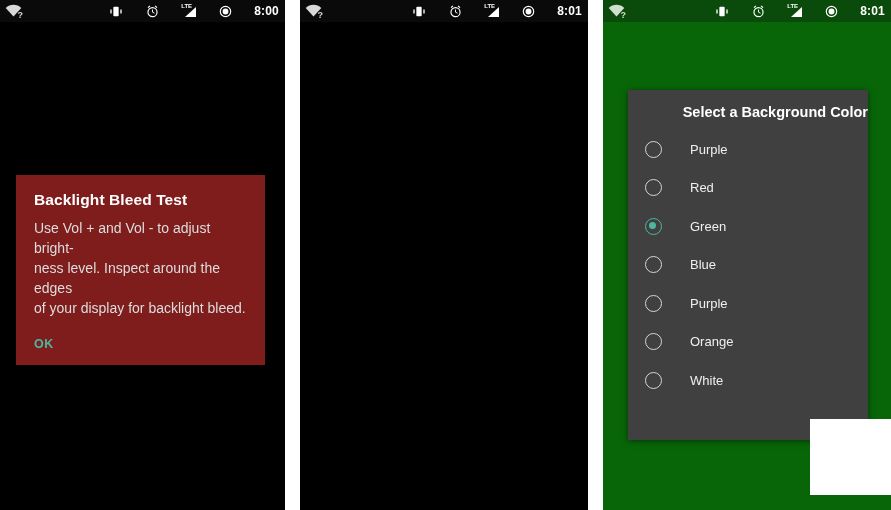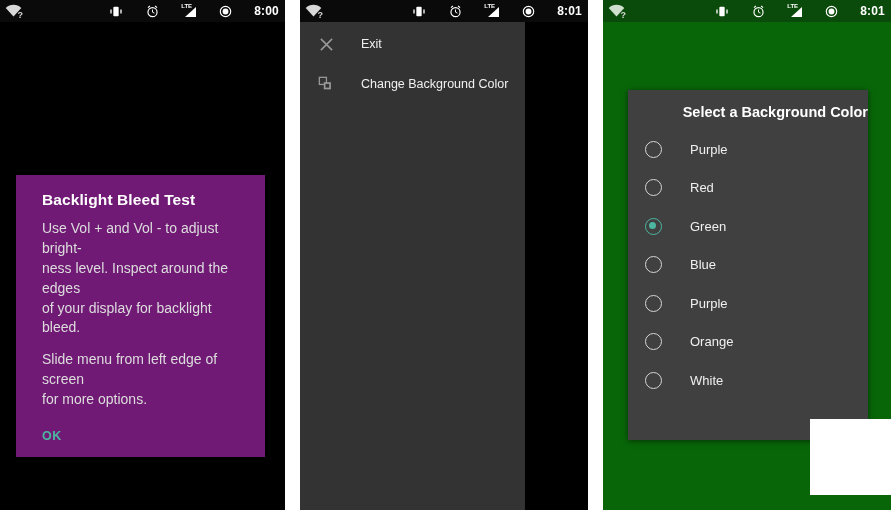--- a/index.html
+++ b/index.html
@@ -36,22 +36,22 @@
   }
   .lte-wrap { position: relative; width: 16px; height: 14px; }
   .lte-txt {
     position: absolute; left: 0; top: -1px;
     font-size: 6px; font-weight: bold; color: #fff; line-height: 1;
   }
 
   
   #bleed-dialog {
     position: absolute; left: 16px; top: 175px; width: 249px;
-    background: #701a75;
-    padding: 16px 18px 12px 26px;
+    background: #7f1d1d;
+    padding: 16px 18px 12px 18px;
     box-shadow: 0 1px 6px rgba(0,0,0,.6);
   }
   #bleed-dialog .dlg-title {
     font-size: 15.5px; font-weight: bold; color: #ffffff;
     margin-bottom: 10px; letter-spacing: .1px;
   }
   #bleed-dialog .dlg-body {
     font-size: 14px; color: #dddddd; line-height: 1.42;
     white-space: pre-line;
   }
@@ -170,22 +170,20 @@
         </span>
         <span class="sb-time">8:00</span>
       </span>
     </div>
 
     <div id="bleed-dialog">
       <div class="dlg-title">Backlight Bleed Test</div>
       <div class="dlg-body">Use Vol + and Vol - to adjust bright-
 ness level. Inspect around the edges
 of your display for backlight bleed.</div>
-      <div class="dlg-body">Slide menu from left edge of screen
-for more options.</div>
       <div class="dlg-actions">
         <button class="btn-flat">OK</button>
       </div>
     </div>
   </div>
 
   <div class="gutter" id="gutter-1"></div>
 
   <div class="panel" id="panel-2">
 
@@ -220,40 +218,20 @@
         <span>
           <svg class="sb-ico" width="13" height="13" viewBox="0 0 20 20">
             <circle cx="10" cy="10" r="8" fill="none" stroke="#fff" stroke-width="1.8"></circle>
             <circle cx="10" cy="10" r="4.5" fill="#fff"></circle>
           </svg>
         </span>
         <span class="sb-time">8:01</span>
       </span>
     </div>
 
-    <div id="nav-drawer">
-      <div class="menu-item" style="margin-top:2px">
-        <span class="menu-ico">
-          <svg width="15" height="15" viewBox="0 0 16 16">
-            <path d="M2 2 L14 14 M14 2 L2 14" stroke="#9a9a9a" stroke-width="1.6"></path>
-          </svg>
-        </span>
-        <span class="menu-label">Exit</span>
-      </div>
-      <div class="menu-item">
-        <span class="menu-ico">
-          <svg width="16" height="16" viewBox="0 0 18 18">
-            <rect x="1.5" y="1.5" width="8" height="8" fill="none" stroke="#9a9a9a" stroke-width="1.4"></rect>
-            <rect x="6.5" y="7" width="8" height="8" fill="#9a9a9a"></rect>
-            <rect x="8.4" y="8.9" width="4.2" height="4.2" fill="#333333"></rect>
-          </svg>
-        </span>
-        <span class="menu-label">Change Background Color</span>
-      </div>
-    </div>
   </div>
 
   <div class="gutter" id="gutter-2"></div>
 
   <div class="panel" id="panel-3">
 
     <div class="statusbar sb-green">
       <span class="wifi-wrap">
         <svg class="sb-ico" width="17" height="13" viewBox="0 0 24 18">
           <path d="M12 17.5 L1 5.5 C4 2.5 8 1 12 1 C16 1 20 2.5 23 5.5 Z" fill="#cfe0cf"></path>

